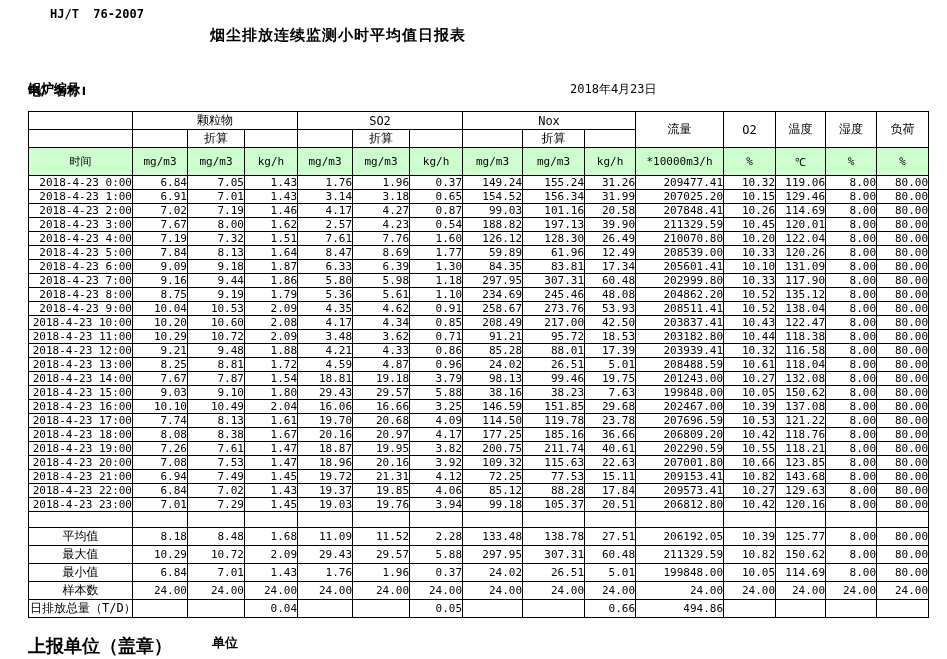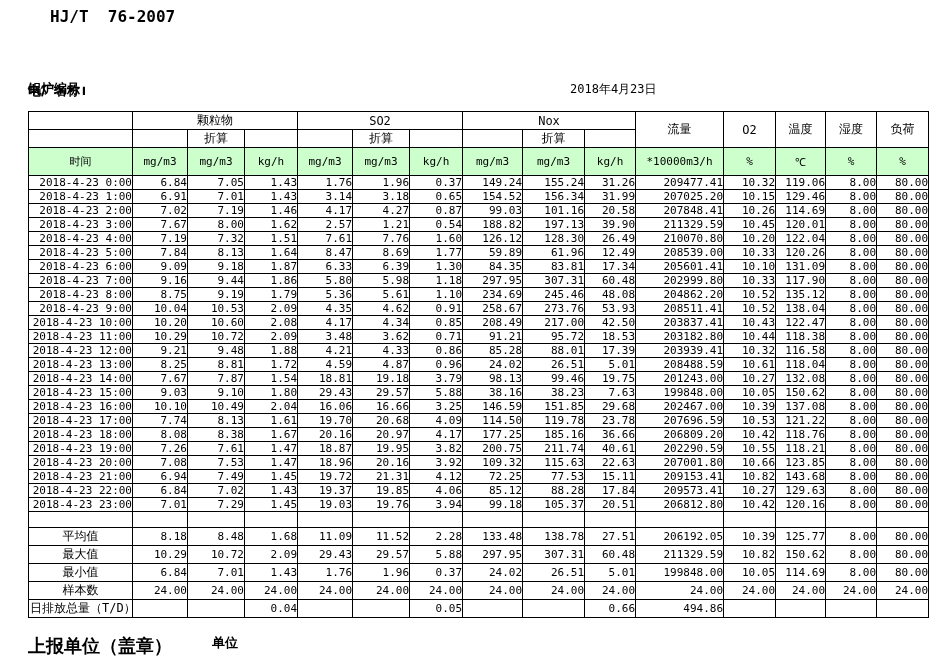--- a/index.html
+++ b/index.html
@@ -1,19 +1,19 @@
 <!DOCTYPE html>
 <html style="--green: #ccffcc;"><head>
 <meta charset="utf-8">
 <style>
   html,body{margin:0;padding:0;background:#fff;}
   body{width:947px;height:659px;position:relative;overflow:hidden;
        font-family:"DejaVu Sans Mono","Liberation Mono",monospace;color:#000;}
   .page{position:absolute;inset:0;}
-  .standard{position:absolute;left:30px;top:7px;font-size:16px;font-weight:bold;white-space:pre;padding-left:20px;}
+  .standard{position:absolute;left:30px;top:7px;font-size:12px;font-weight:bold;white-space:pre;padding-left:20px;}
   .title{position:absolute;left:28px;top:26px;width:620px;text-align:center;
          font-size:15px;font-weight:bold;letter-spacing:1px;}
   .plant{position:absolute;left:28px;top:62px;font-size:13px;font-weight:bold;margin-top:20px;}
   .boiler{position:absolute;left:28px;top:80px;font-size:13px;font-weight:bold;}
   .date{position:absolute;left:570px;top:81px;font-size:12px;}
   table.report{position:absolute;left:28px;top:111px;width:900px;
                border-collapse:collapse;table-layout:fixed;}
   table.report th,table.report td{border:1px solid #000;overflow:hidden;
                white-space:nowrap;padding:0;}
   thead tr{height:14px;}
@@ -30,20 +30,21 @@
   td.sumlabel.left{text-align:left;padding-left:1px;}
   .foot1{position:absolute;left:28px;top:616px;font-size:12px;font-weight:bold;}
   .foot2{position:absolute;left:28px;top:634px;font-size:18px;font-weight:bold;}
   .foot3{position:absolute;left:212px;top:634px;font-size:13px;font-weight:bold;}
 </style>
 </head>
 <body>
 
 <div class="page">
   <div class="standard">HJ/T  76-2007</div>
+  <div class="title">烟尘排放连续监测小时平均值日报表</div>
   <div class="plant">电厂名称:</div>
   <div class="boiler">锅炉编号:</div>
   <div class="date">2018年4月23日</div>
 
   <table class="report">
     <colgroup>
       <col style="width:104px">
         <col style="width:55px">
         <col style="width:57px">
         <col style="width:53px">
@@ -152,21 +153,21 @@
           <td class="num">114.69</td>
           <td class="num">8.00</td>
           <td class="num">80.00</td>
         </tr>
         <tr>
           <td class="time">2018-4-23 3:00</td>
           <td class="num">7.67</td>
           <td class="num">8.00</td>
           <td class="num">1.62</td>
           <td class="num">2.57</td>
-          <td class="num">1.21</td>
+          <td class="num">4.23</td>
           <td class="num">0.54</td>
           <td class="num">188.82</td>
           <td class="num">197.13</td>
           <td class="num">39.90</td>
           <td class="num flow">211329.59</td>
           <td class="num">10.45</td>
           <td class="num">120.01</td>
           <td class="num">8.00</td>
           <td class="num">80.00</td>
         </tr>

